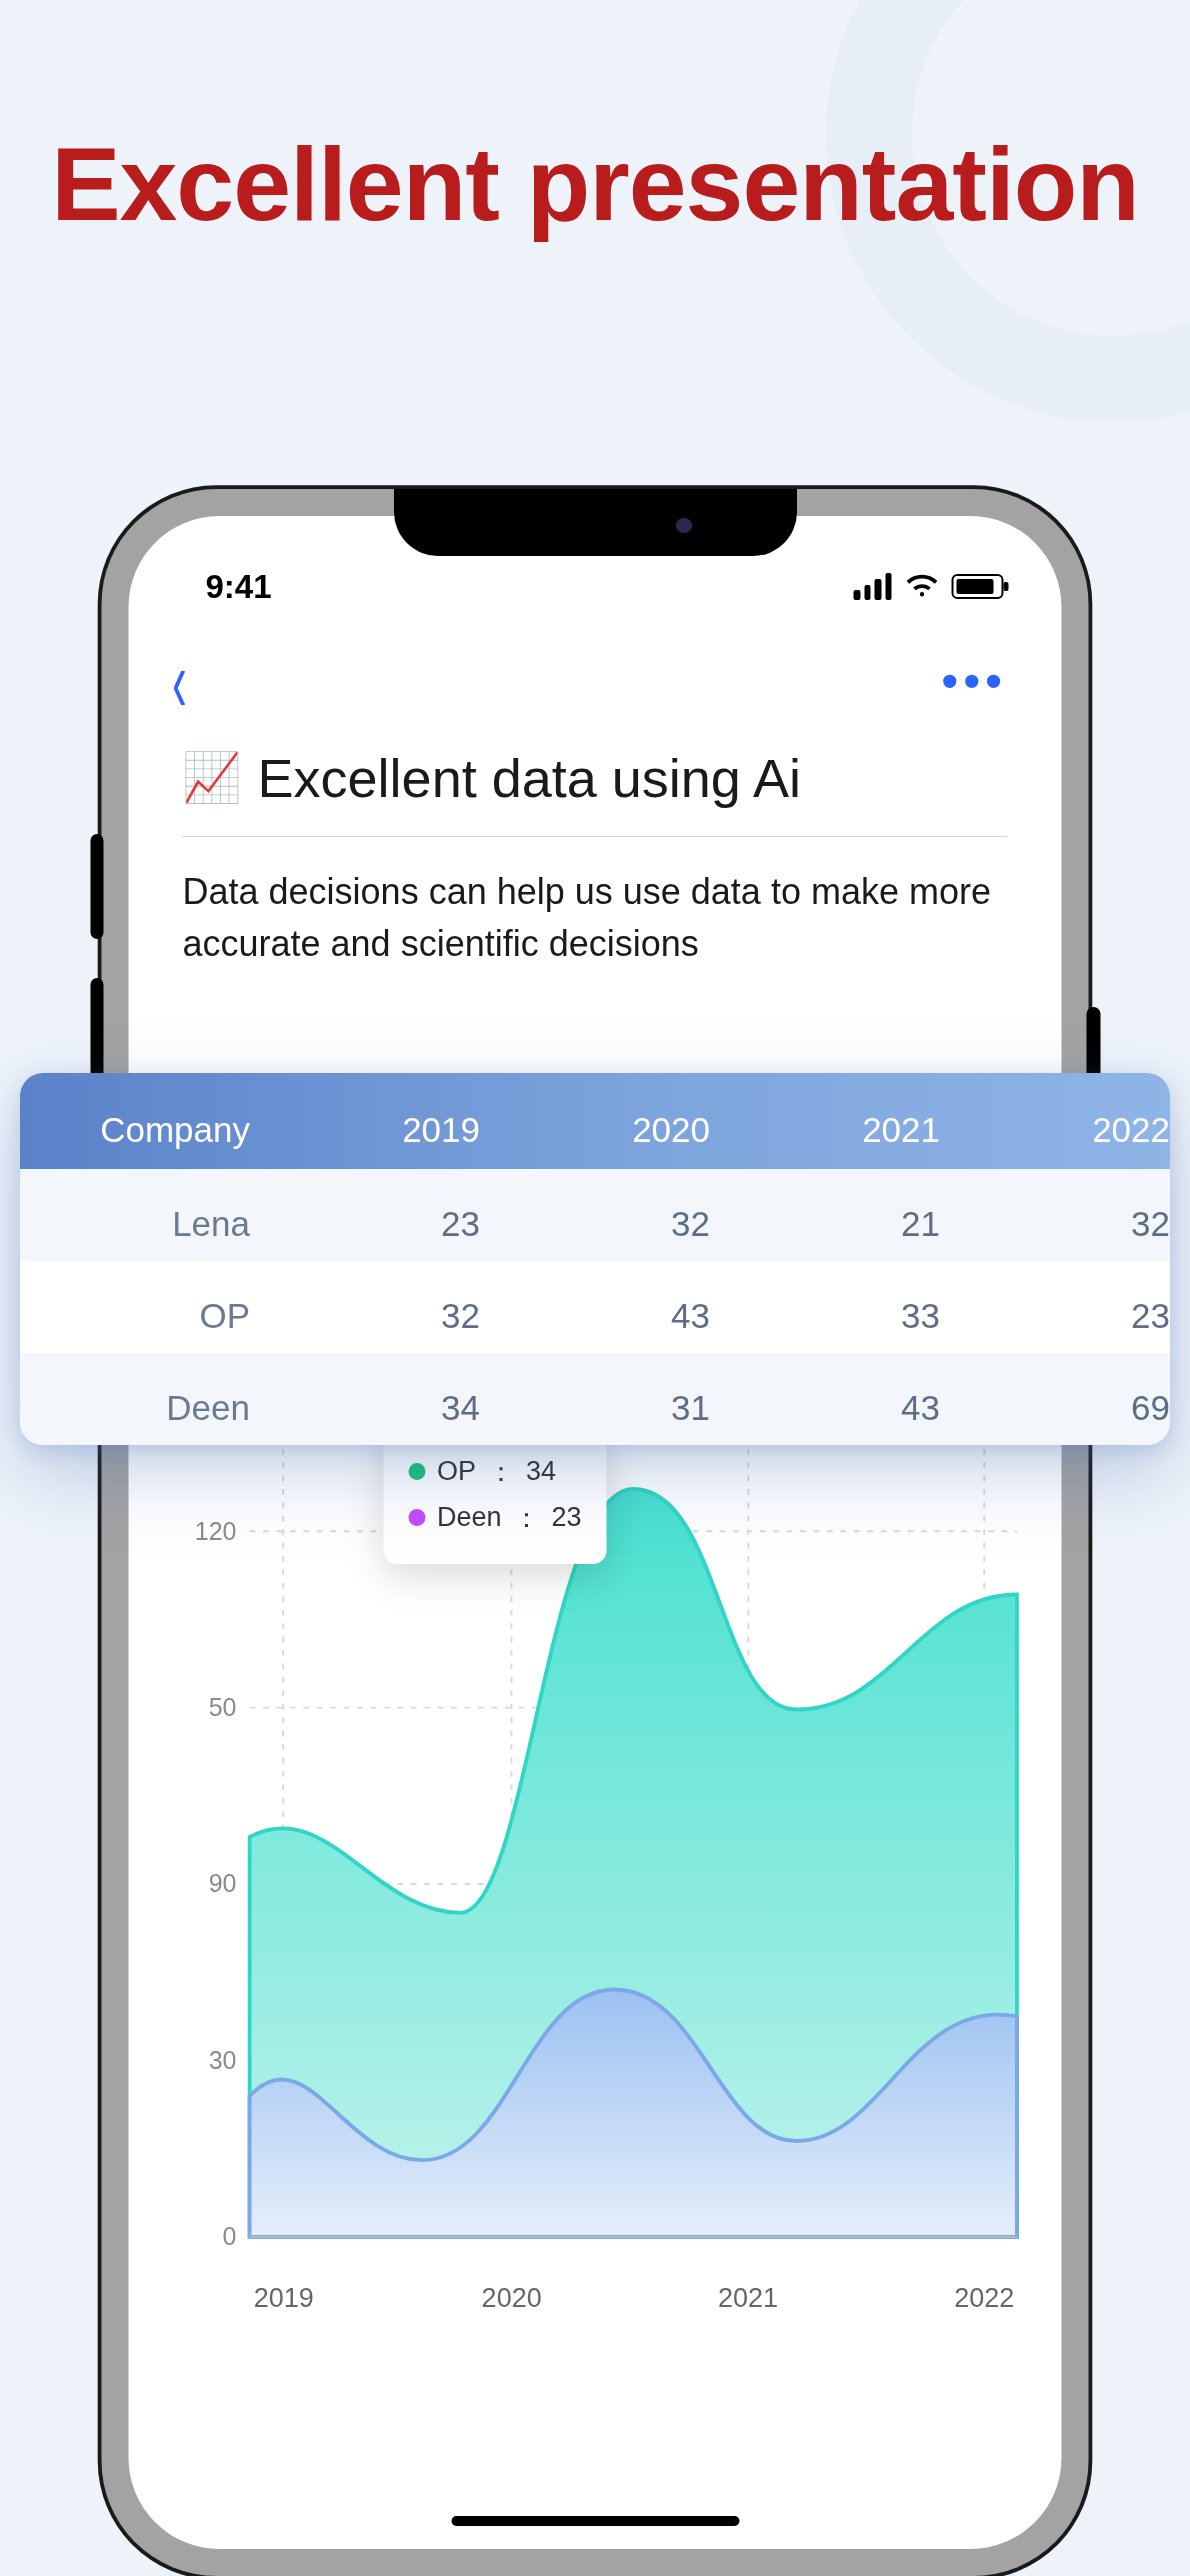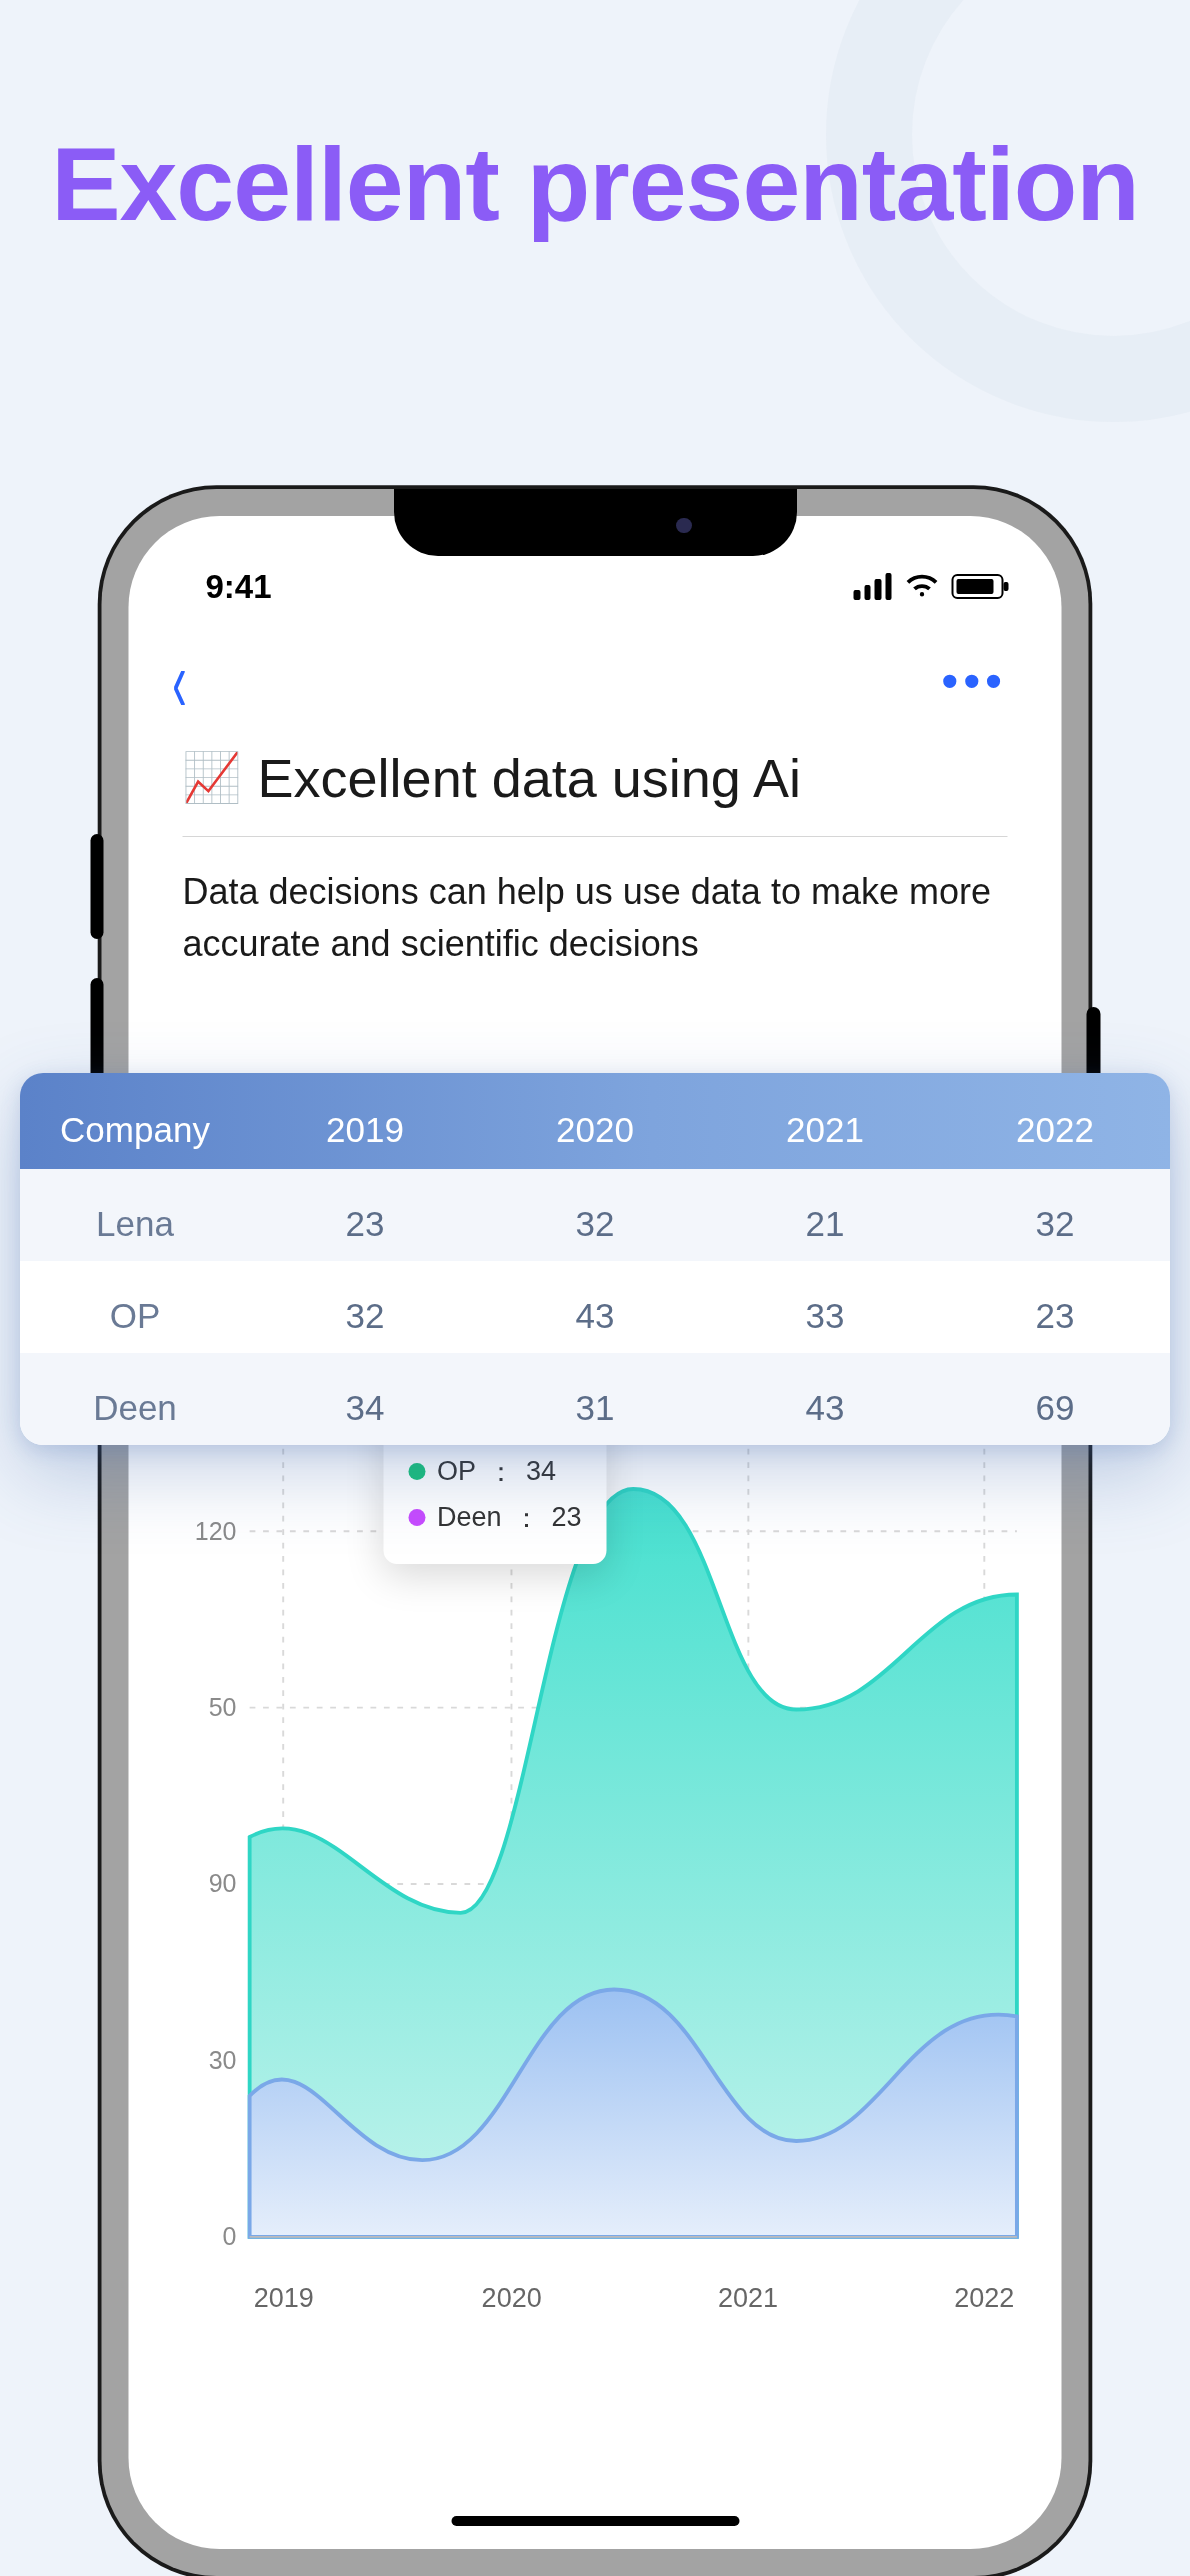--- a/index.html
+++ b/index.html
@@ -18,21 +18,21 @@
     border-radius: 50%;
     opacity: .55;
   }
   .hero {
     position: absolute;
     top: 125px; left: 0; right: 0;
     text-align: center;
     font-weight: 800;
     font-size: 104px;
     line-height: 1.15;
-    color: #8b5cf6;
+    color: #b91c1c;
     letter-spacing: -1px;
   }
   
   .phone {
     position: absolute;
     left: 50%; transform: translateX(-50%);
     top: 489px;
     width: 987px; height: 2087px;
     background: #a3a3a3;
     border-radius: 115px;
@@ -107,21 +107,21 @@
     border-radius:23px;
     box-shadow: 0 29px 77px rgba(60,100,170,.28), 0 5.8px 19px rgba(60,100,170,.18);
     overflow:hidden;
     z-index:100;
   }
   .thead{
     display:flex; height:96px;
     background: linear-gradient(90deg,#5b82c9 0%,#7ea4dd 55%,#8fb4e6 100%);
     color:#fff; font-size:35px; align-items:center;
   }
-  .tcell{ flex:1; text-align:center; position:relative;margin-top:17px; }
+  .tcell{ flex:1; text-align:right; position:relative;margin-top:17px; }
   .thead .tcell+.tcell::before{
     content:""; position:absolute; left:0; top:21px; bottom:21px;
     width:1.9px; background:rgba(255,255,255,.35);
   }
   .trow{ display:flex; height:92px; align-items:center; font-size:35px; color:#5c6d88;}
   .trow:nth-child(even){ background:#f3f6fb; }
   .trow .tcell:first-child{ color:#6a7a95; }
 
   
   .chart-wrap{

